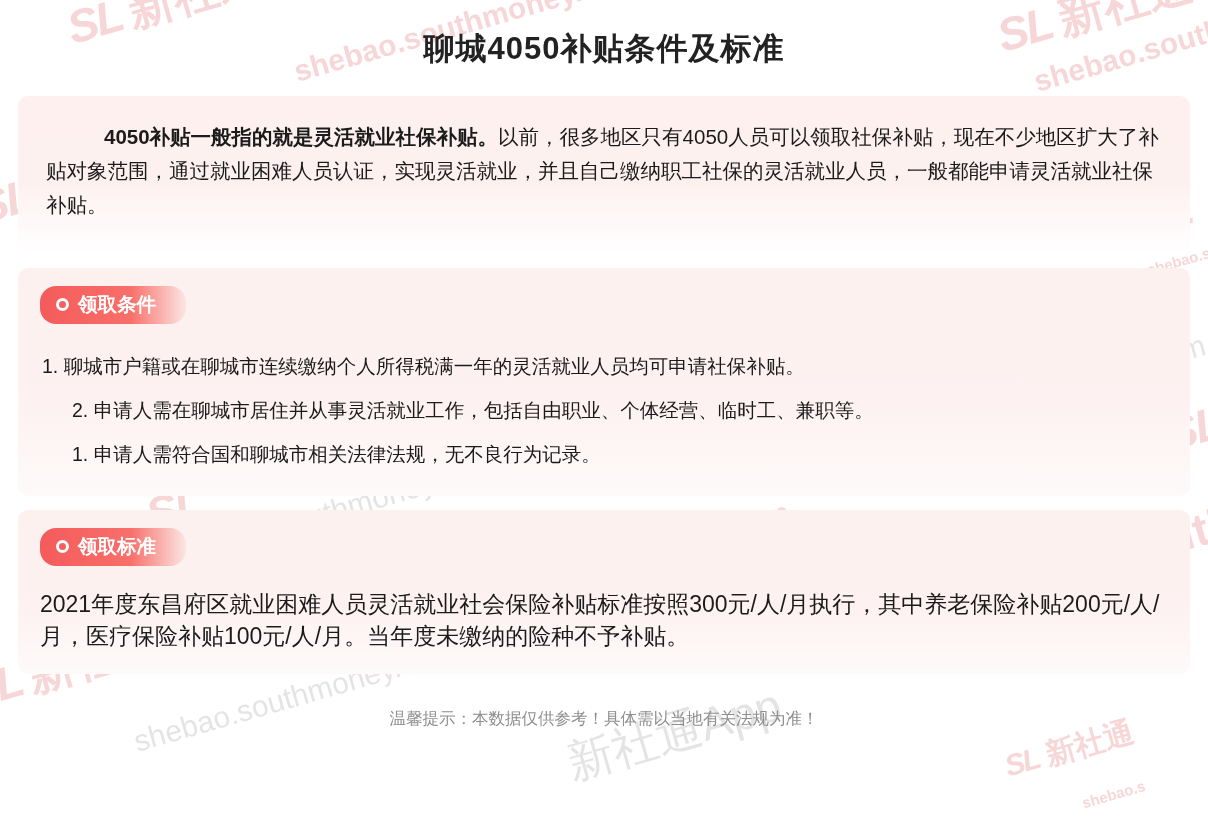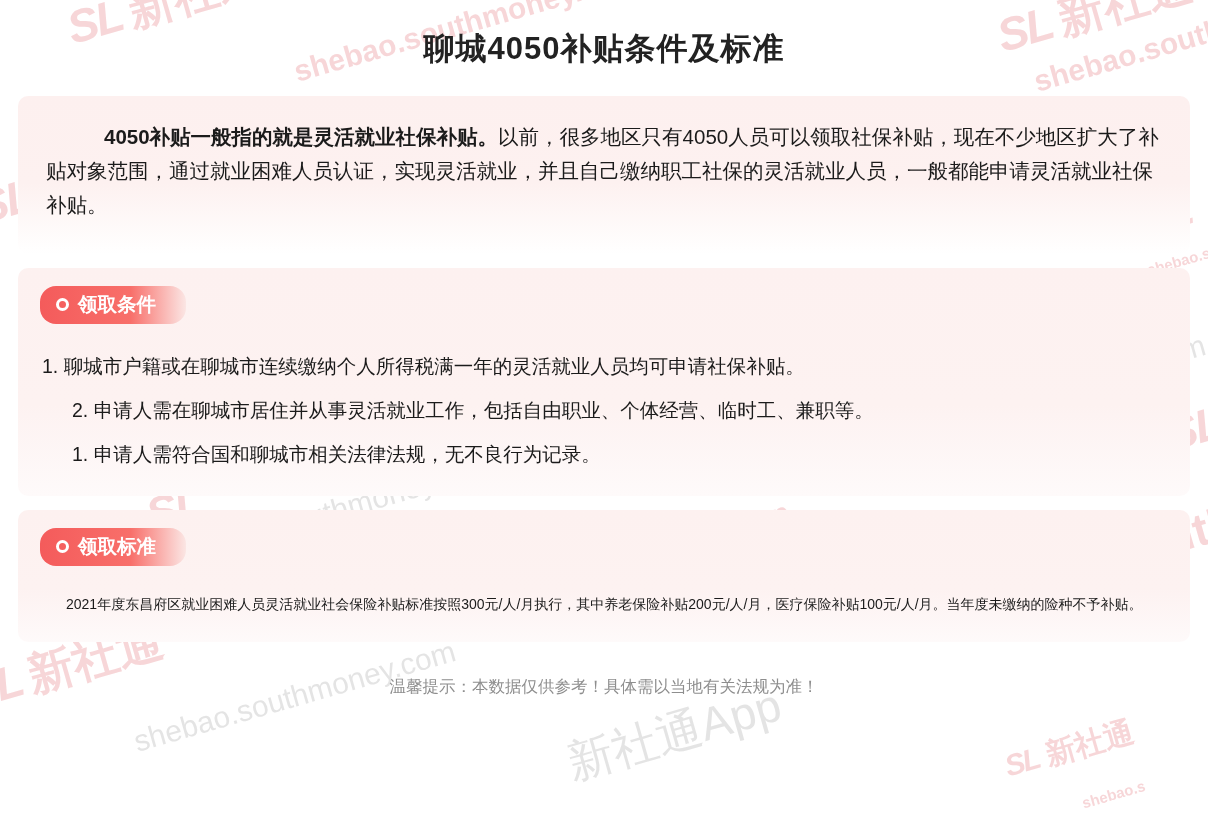--- a/index.html
+++ b/index.html
@@ -107,25 +107,24 @@
   .item {
     font-size: 19.5px;
     line-height: 32px;
     color: #1b1b1b;
     margin: 12px 0 0 0;
   }
   .item.first { margin-top: 14px; margin-left: 2px; }
   .item.indent { margin-left: 32px; }
 
   .std-text {
-    font-size: 14px;
+    font-size: 23px;
     line-height: 32px;
     color: #1b1b1b;
     margin-top: 10px;
-    margin-left: 26px;
   }
 
   .footer {
     text-align: center;
     color: #8e8e8e;
     font-size: 16.5px;
     margin-top: 34px;
   }
 </style>
 </head>

